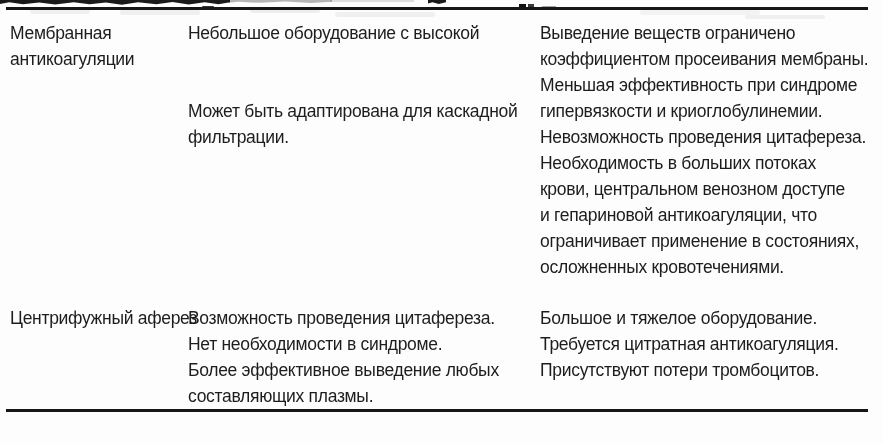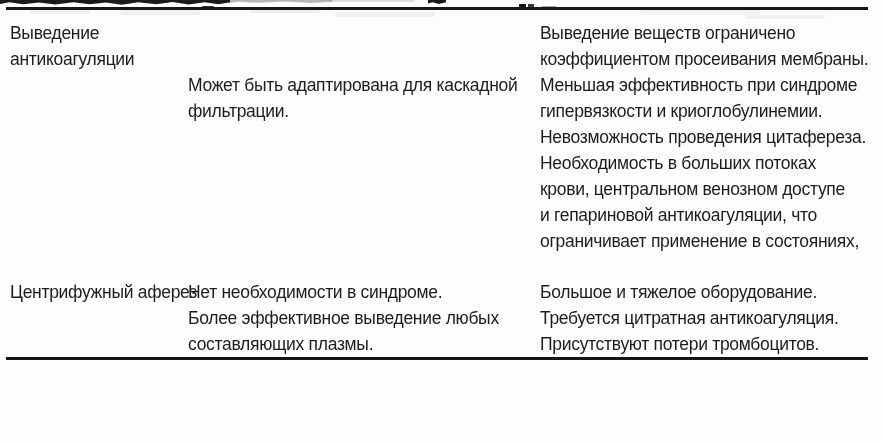--- a/index.html
+++ b/index.html
@@ -102,47 +102,50 @@
 <div class="table">
 
   <div class="row thead">
     <div class="th"></div>
   </div>
 
   <div class="rule top-rule"></div>
 
   <div class="row body-row first">
     <div class="cell">
-        <div class="line">Выведение</div>
+        <div class="line">Мембранная</div>
         <div class="line">антикоагуляции</div>
       </div>
     <div class="cell">
+        <div class="line">Небольшое оборудование с высокой</div>
         <div class="line">&nbsp;</div>
         <div class="line">&nbsp;</div>
         <div class="line">Может быть адаптирована для каскадной</div>
         <div class="line">фильтрации.</div>
       </div>
     <div class="cell">
         <div class="line">Выведение веществ ограничено</div>
         <div class="line">коэффициентом просеивания мембраны.</div>
         <div class="line">Меньшая эффективность при синдроме</div>
         <div class="line">гипервязкости и криоглобулинемии.</div>
         <div class="line">Невозможность проведения цитафереза.</div>
         <div class="line">Необходимость в больших потоках</div>
         <div class="line">крови, центральном венозном доступе</div>
         <div class="line">и гепариновой антикоагуляции, что</div>
         <div class="line">ограничивает применение в состояниях,</div>
+        <div class="line">осложненных кровотечениями.</div>
       </div>
   </div>
 
   <div class="row body-row second">
     <div class="cell">
         <div class="line">Центрифужный аферез</div>
       </div>
     <div class="cell">
+        <div class="line">Возможность проведения цитафереза.</div>
         <div class="line">Нет необходимости в синдроме.</div>
         <div class="line">Более эффективное выведение любых</div>
         <div class="line">составляющих плазмы.</div>
       </div>
     <div class="cell">
         <div class="line">Большое и тяжелое оборудование.</div>
         <div class="line">Требуется цитратная антикоагуляция.</div>
         <div class="line">Присутствуют потери тромбоцитов.</div>
       </div>
   </div>

